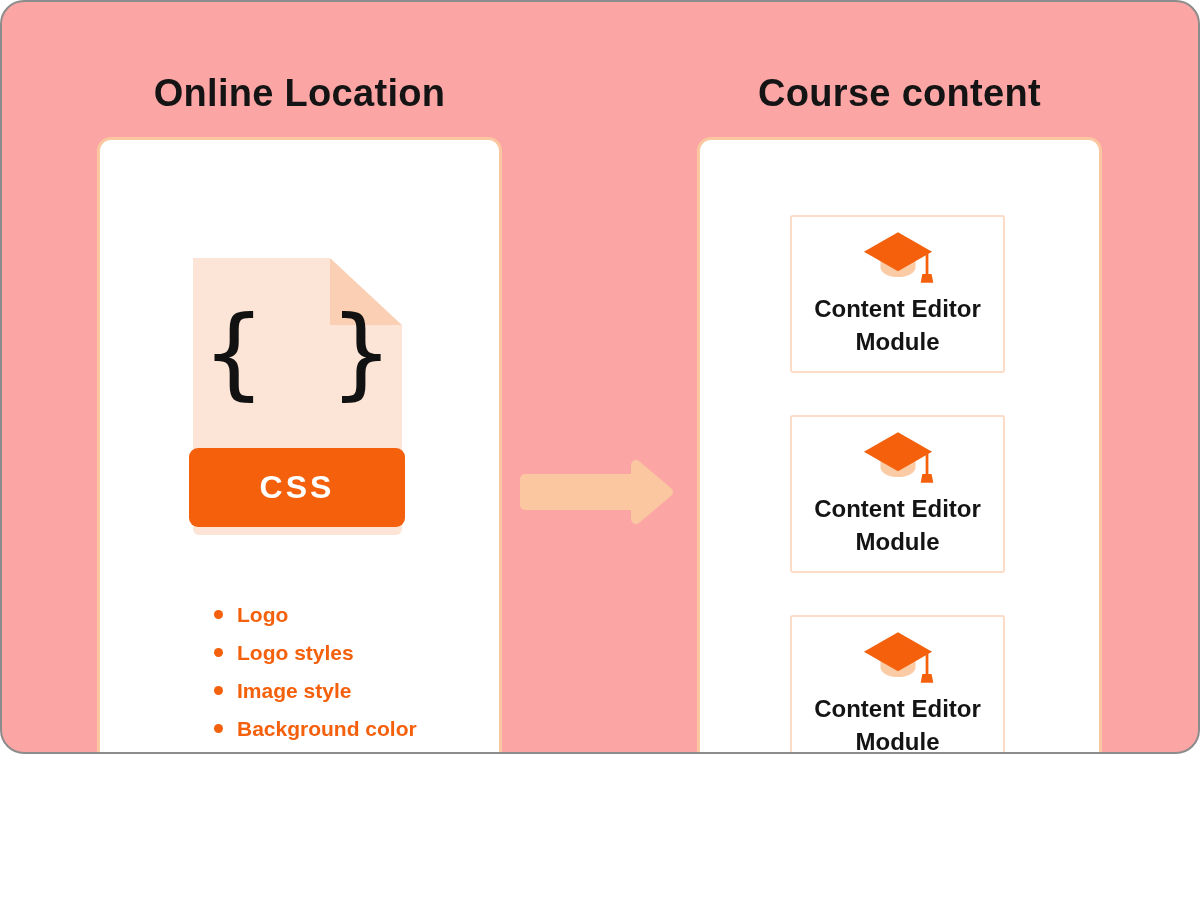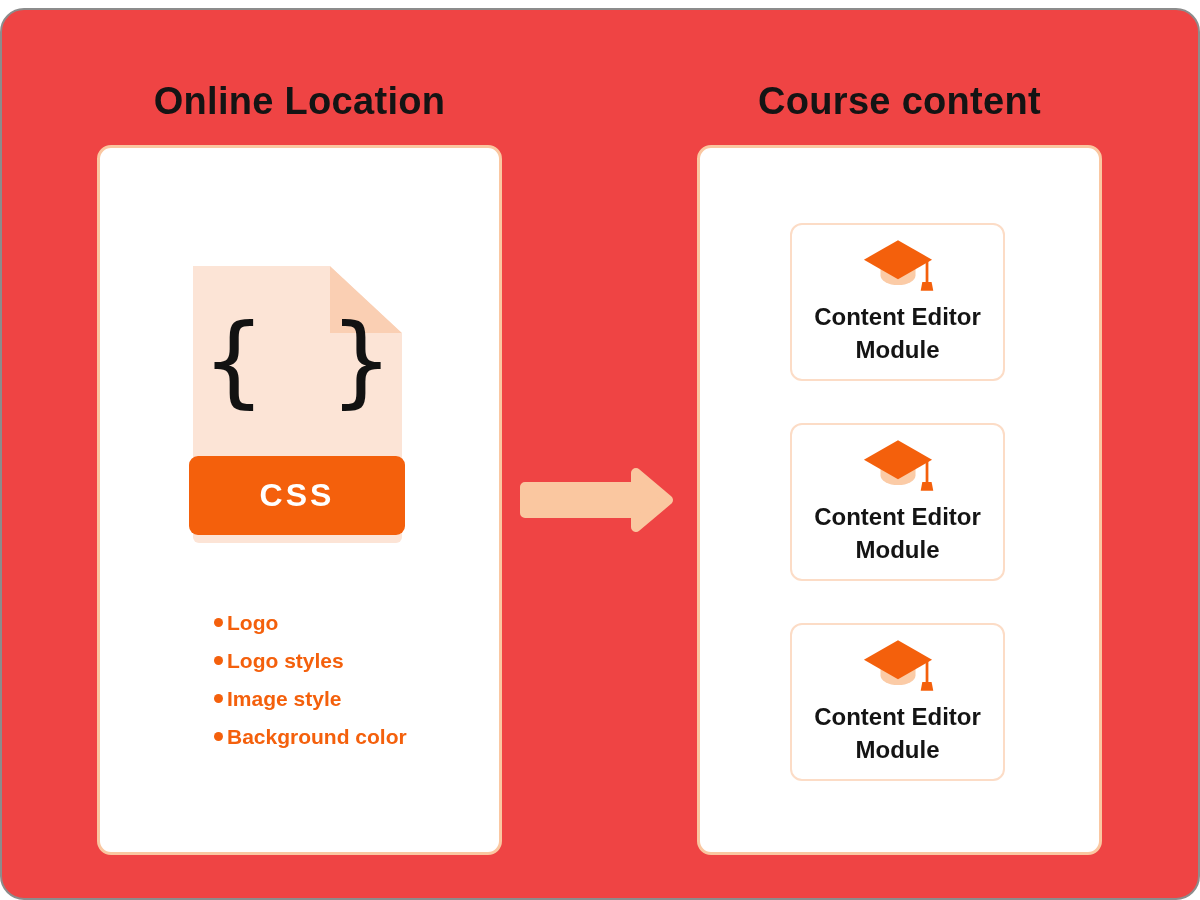--- a/index.html
+++ b/index.html
@@ -10,22 +10,22 @@
     --file_body:#FCE4D6;
     --file_fold:#FACFB3;
     --cap_base:#FBCBA6;
     --canvas_border:#8C8C8C;
     --text_black:#141414;
     --css_text:#FFFFFF;
   }
   *{margin:0;padding:0;box-sizing:border-box}
   html,body{width:1200px;height:900px;background:#fff;font-family:"Liberation Sans",sans-serif;}
   .canvas{
-    position:relative;width:1200px;height:892px;background:#ef4444;
-    border:2px solid var(--canvas_border);border-radius:24px;overflow:hidden;margin-top:8px;
+    position:relative;width:1200px;height:754px;background:#fca5a5;
+    border:2px solid var(--canvas_border);border-radius:24px;overflow:hidden;
   }
   .col-title{
     position:absolute;top:70px;text-align:center;
     font-size:38px;font-weight:700;color:var(--text_black);letter-spacing:.3px;
   }
   .col-title.left{left:95px;width:405px}
   .col-title.right{left:695px;width:405px}
   .panel{
     position:absolute;top:135px;width:405px;height:710px;background:#fff;
     border:3px solid var(--panel_border);border-radius:14px;
@@ -59,36 +59,36 @@
   }
 
   .example-heading{
     position:absolute;left:90px;top:429px;
     font-size:23px;font-weight:700;color:var(--text_black);
   }
   .bullets{
     position:absolute;left:92px;top:462px;list-style:none;
   }
   .bullets li{
-    display:flex;align-items:center;gap:4px;height:25px;margin-bottom:13px;
+    display:flex;align-items:center;gap:14px;height:25px;margin-bottom:13px;
     color:var(--accent_orange);font-size:21px;font-weight:600;
   }
   .bullets .dot{
     width:9px;height:9px;border-radius:50%;background:var(--accent_orange);
     margin-left:22px;flex:0 0 auto;
   }
 
   
   .arrow{position:absolute;left:516px;top:452px;width:158px;height:76px}
   .arrow path{fill:var(--peach);stroke:var(--peach);stroke-width:10;stroke-linejoin:round}
 
   
   .card{
     position:absolute;left:90px;width:215px;height:158px;background:#fff;
-    border:2px solid var(--card_border);border-radius:12px;
+    border:2px solid var(--card_border);border-radius:3px;
     display:flex;flex-direction:column;align-items:center;padding-top:13px;
   }
   .card.c0{top:75px}.card.c1{top:275px}.card.c2{top:475px}
   .cap{width:74px;height:57px;flex:0 0 auto}
   .cap .board{fill:var(--accent_orange)}
   .cap .base{fill:var(--cap_base)}
   .cap .tassel{fill:var(--accent_orange)}
   .card-label{
     margin-top:5px;width:200px;text-align:center;
     font-size:24px;font-weight:600;color:var(--text_black);line-height:1.38;

